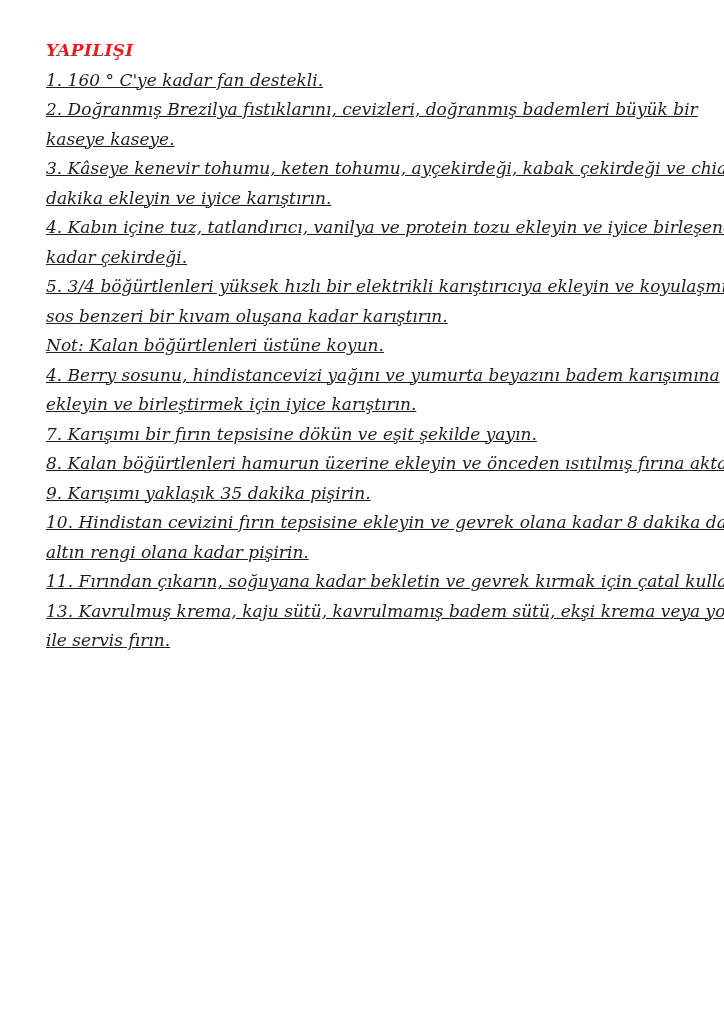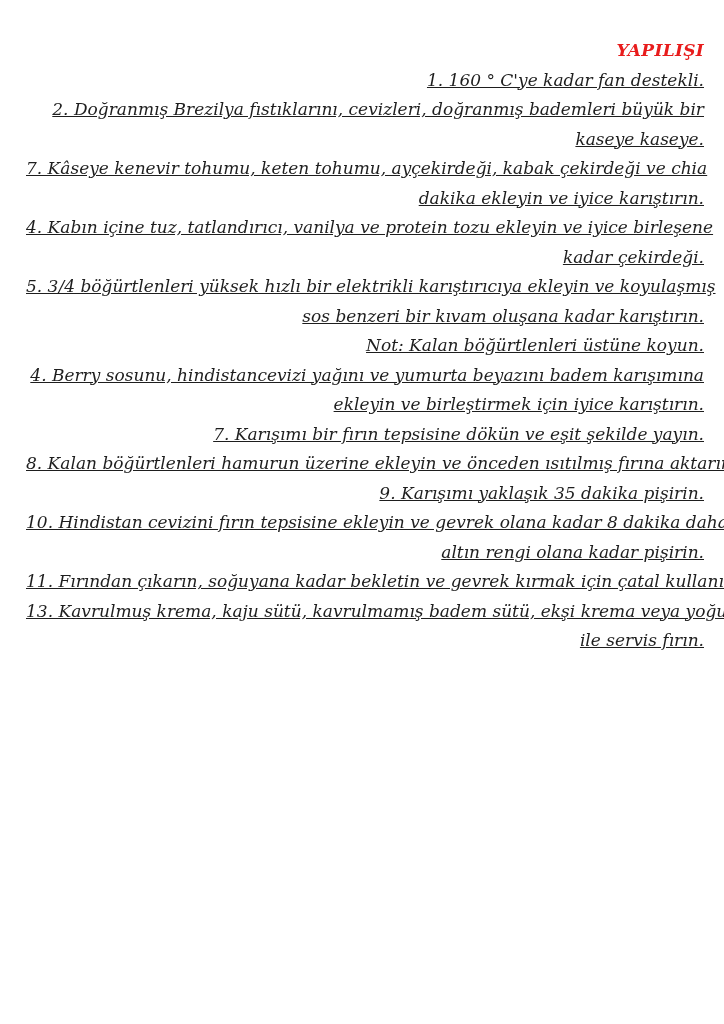--- a/index.html
+++ b/index.html
@@ -9,22 +9,21 @@
   }
   body {
     width: 724px;
     height: 1024px;
     overflow: hidden;
     font-family: "DejaVu Serif", serif;
     font-style: italic;
     color: #1e1e1e;
   }
   .doc {
-    padding: 36px 20px 0 26px;
-    text-align: right;
+    padding: 36px 20px 0 46px;
   }
   .title {
     margin: 0;
     font-size: 17px;
     line-height: 29.5px;
     font-weight: bold;
     font-style: italic;
     color: #e81c1c;
     letter-spacing: 0.3px;
   }
@@ -47,21 +46,21 @@
   <h1 class="title">YAPILIŞI</h1>
 
   <p class="step">
     <span class="line">1. 160 ° C'ye kadar fan destekli.</span>
   </p>
   <p class="step">
     <span class="line">2. Doğranmış Brezilya fıstıklarını, cevizleri, doğranmış bademleri büyük bir</span>
     <span class="line">kaseye kaseye.</span>
   </p>
   <p class="step">
-    <span class="line">7. Kâseye kenevir tohumu, keten tohumu, ayçekirdeği, kabak çekirdeği ve chia</span>
+    <span class="line">3. Kâseye kenevir tohumu, keten tohumu, ayçekirdeği, kabak çekirdeği ve chia</span>
     <span class="line">dakika ekleyin ve iyice karıştırın.</span>
   </p>
   <p class="step">
     <span class="line">4. Kabın içine tuz, tatlandırıcı, vanilya ve protein tozu ekleyin ve iyice birleşene</span>
     <span class="line">kadar çekirdeği.</span>
   </p>
   <p class="step">
     <span class="line">5. 3/4 böğürtlenleri yüksek hızlı bir elektrikli karıştırıcıya ekleyin ve koyulaşmış</span>
     <span class="line">sos benzeri bir kıvam oluşana kadar karıştırın.</span>
   </p>

